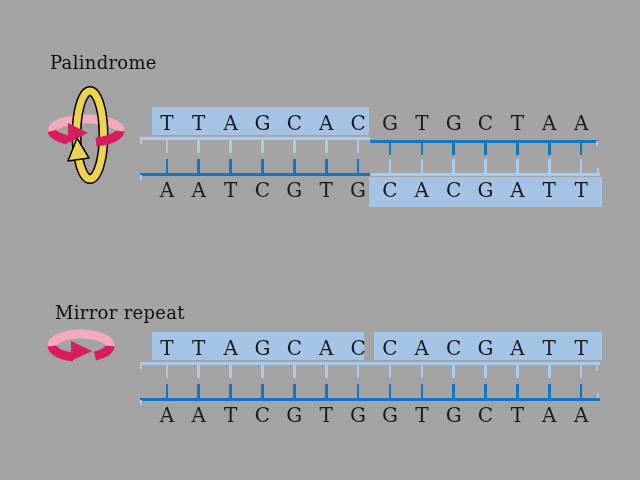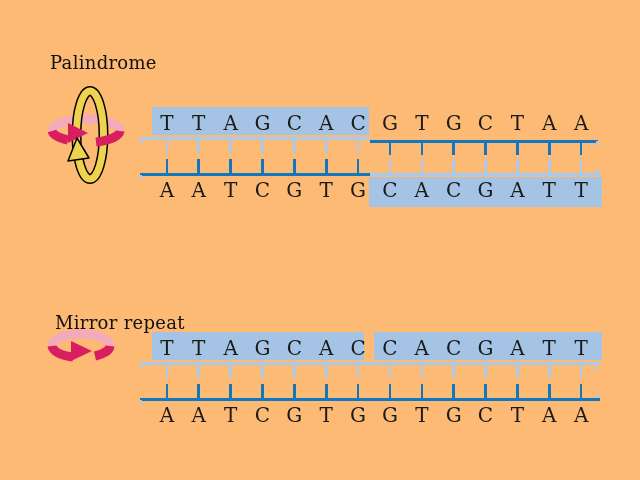--- a/index.html
+++ b/index.html
@@ -1,17 +1,17 @@
 <!DOCTYPE html>
 <html><head>
 <meta charset="utf-8">
 <style>
   html,body{margin:0;padding:0;background:#ffffff;}
   body{width:640px;height:480px;overflow:hidden;font-family:"DejaVu Serif","Liberation Serif",serif;}
-  .canvas{position:relative;width:640px;height:480px;background:#fdba74;}
+  .canvas{position:relative;width:640px;height:480px;background:#a3a3a3;}
   .motif-label{position:absolute;font-size:18px;color:#111111;letter-spacing:.3px;white-space:nowrap;}
   .icon{position:absolute;}
   .diagram{position:absolute;left:0;width:640px;}
   .hl-box{position:absolute;background:#a5c4e5;}
   .seg{position:absolute;}
   .seg.light{background:#a8cbec;height:2.5px;}
   .seg.dark{background:#1177c0;height:3px;}
   .tick{position:absolute;width:2.6px;}
   .tick.light{background:#a8cbec;}
   .tick.dark{background:#1177c0;}
@@ -97,21 +97,21 @@
       <div class="tick dark" style="left: 547.95px; top: 35px; height: 13px;"></div>
       <div class="tick light" style="left: 547.95px; top: 52px; height: 14px;"></div>
       <div class="base-letter" style="left: 549.25px; top: 5px;">A</div>
       <div class="base-letter" style="left: 549.25px; top: 72px;">T</div>
       <div class="tick dark" style="left: 579.81px; top: 35px; height: 13px;"></div>
       <div class="tick light" style="left: 579.81px; top: 52px; height: 14px;"></div>
       <div class="base-letter" style="left: 581.11px; top: 5px;">A</div>
       <div class="base-letter" style="left: 581.11px; top: 72px;">T</div>
     </div>
 
-  <div class="motif-label" style="left:55px;top:312px;text-align:center;">Mirror repeat</div>
+  <div class="motif-label" style="left:55px;top:302px;text-align:center;">Mirror repeat</div>
 
   <svg class="icon" style="left:45px;top:327px;" width="72" height="44" viewBox="0 0 72 44">
     <path d="M 7 19 A 29 12 0 0 1 65 19" fill="none" stroke="#f3abbc" stroke-width="9"></path>
     <path d="M 7 19 A 29 12 0 0 0 28 30" fill="none" stroke="#d81e60" stroke-width="9"></path>
     <path d="M 50 29 A 29 12 0 0 0 65 19" fill="none" stroke="#d81e60" stroke-width="9"></path>
     <polygon points="26,14 26,34 47,24" fill="#d81e60"></polygon>
   </svg>
 
   <div class="diagram" id="mirror-diagram" style="top: 332px; height: 110px;">
       <div class="hl-box" style="left: 152px; top: 0px; width: 212px; height: 28px;"></div>

